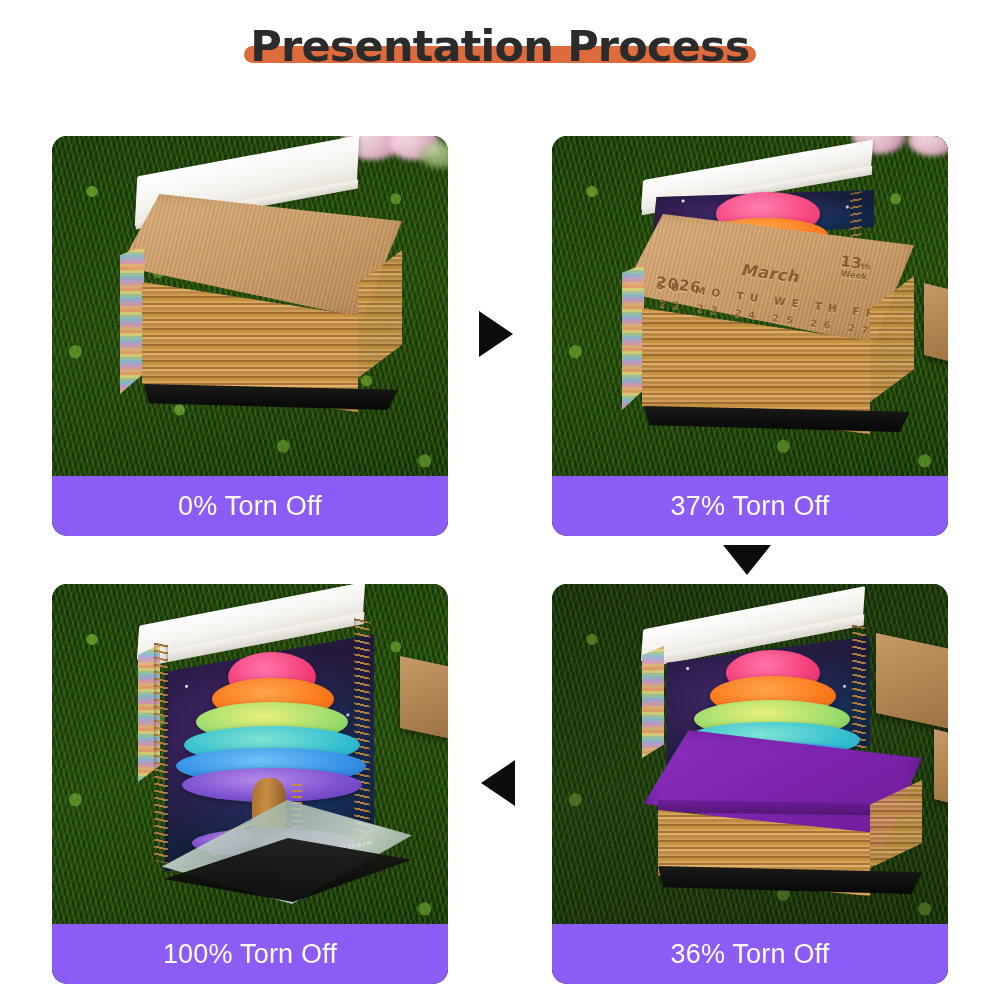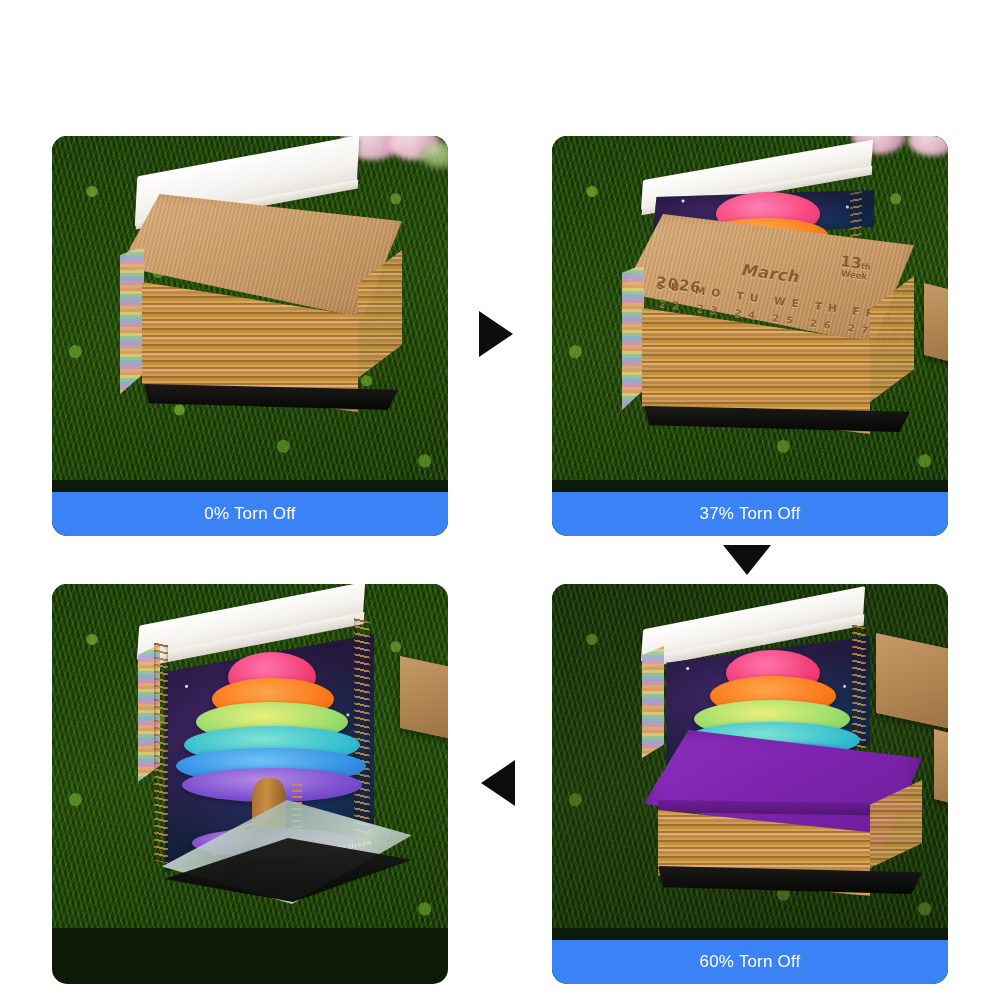--- a/index.html
+++ b/index.html
@@ -201,26 +201,26 @@
   }
   .purple-edge {
     position:absolute;
     background:linear-gradient(180deg,#6d1e99 0%,#52156f 100%);
   }
 
   
   .caption {
     position:absolute;
     left:0; right:0; bottom:0;
-    height:44px;
-    background:#3b82f6;
+    height:60px;
+    background:#8b5cf6;
     border-radius:0 0 15px 15px;
     display:flex; align-items:center; justify-content:center;
     color:#ffffff;
-    font-size:17px;
+    font-size:27px;
     letter-spacing:.2px;
     font-family:"Liberation Sans", sans-serif;
   }
 
   
   .arrow { position:absolute; width:0; height:0; }
   .arrow-right {
     border-left:34px solid #0c0c0c;
     border-top:23px solid transparent;
     border-bottom:23px solid transparent;
@@ -236,20 +236,24 @@
     border-right:24px solid transparent;
   }
   .a1 { left:479px; top:311px; }
   .a2 { left:723px; top:545px; }
   .a3 { left:481px; top:760px; }
 </style>
 </head>
 <body>
 
 <div class="header">
+  <div class="title-wrap">
+    <div class="title-bar"></div>
+    <div class="title">Presentation Process</div>
+  </div>
 </div>
 
 <div class="grid">
 
   <div class="card tl">
     <div class="photo">
       <div class="grass"></div>
       <div class="blur-flower" style="left:290px;top:-16px;width:60px;height:40px;"></div>
       <div class="blur-flower" style="left:336px;top:-10px;width:52px;height:34px;"></div>
       <div class="blur-leaf" style="left:368px;top:6px;width:42px;height:26px;"></div>
@@ -372,20 +376,21 @@
         <div class="canopy" style="left:96px;top:234px;width:164px;height:30px;
                     background:radial-gradient(ellipse at 44% 36%, #c59cf0 0%, #8a52d6 58%, #6733a8 100%);opacity:.95;"></div>
 
         <div class="mirror" style="left:66px;top:206px;width:250px;height:104px;
                     clip-path:polygon(50% 0%, 100% 34%, 52% 100%, 0% 64%);"></div>
         <div class="mirror-text" style="left:222px;top:250px;">Tree Of Dream</div>
         <div class="pad-base" style="left:68px;top:244px;width:248px;height:64px;
                     clip-path:polygon(50% 0%, 100% 34%, 52% 100%, 0% 64%);opacity:.95;"></div>
       </div>
     </div>
+    <div class="caption">100% Torn Off</div>
   </div>
 
   <div class="card br">
     <div class="photo">
       <div class="grass dark"></div>
       <div class="kraft-card" style="left:324px;top:58px;width:84px;height:80px;transform:skewY(12deg);"></div>
       <div class="kraft-card" style="left:382px;top:150px;width:40px;height:70px;transform:skewY(14deg);"></div>
 
       <div class="pad" style="left:44px;top:14px;width:330px;height:316px;">
 
@@ -417,19 +422,19 @@
                     clip-path:polygon(0% 0%, 100% 24%, 100% 100%, 0% 76%);"></div>
 
         <div class="pad-front" style="left:62px;top:212px;width:212px;height:86px;
                     clip-path:polygon(0% 0%, 100% 26%, 100% 100%, 0% 76%);"></div>
         <div class="pad-side" style="left:274px;top:182px;width:52px;height:88px;
                     clip-path:polygon(0% 28%, 100% 0%, 100% 72%, 0% 100%);opacity:.9;"></div>
         <div class="pad-base" style="left:62px;top:268px;width:264px;height:28px;
                     clip-path:polygon(0% 0%, 100% 22%, 96% 100%, 2% 76%);"></div>
       </div>
     </div>
-    <div class="caption">60% Torn Off</div>
+    <div class="caption">36% Torn Off</div>
   </div>
 </div>
 
 <div class="arrow arrow-right a1"></div>
 <div class="arrow arrow-down  a2"></div>
 <div class="arrow arrow-left  a3"></div>
 
 </body></html>

